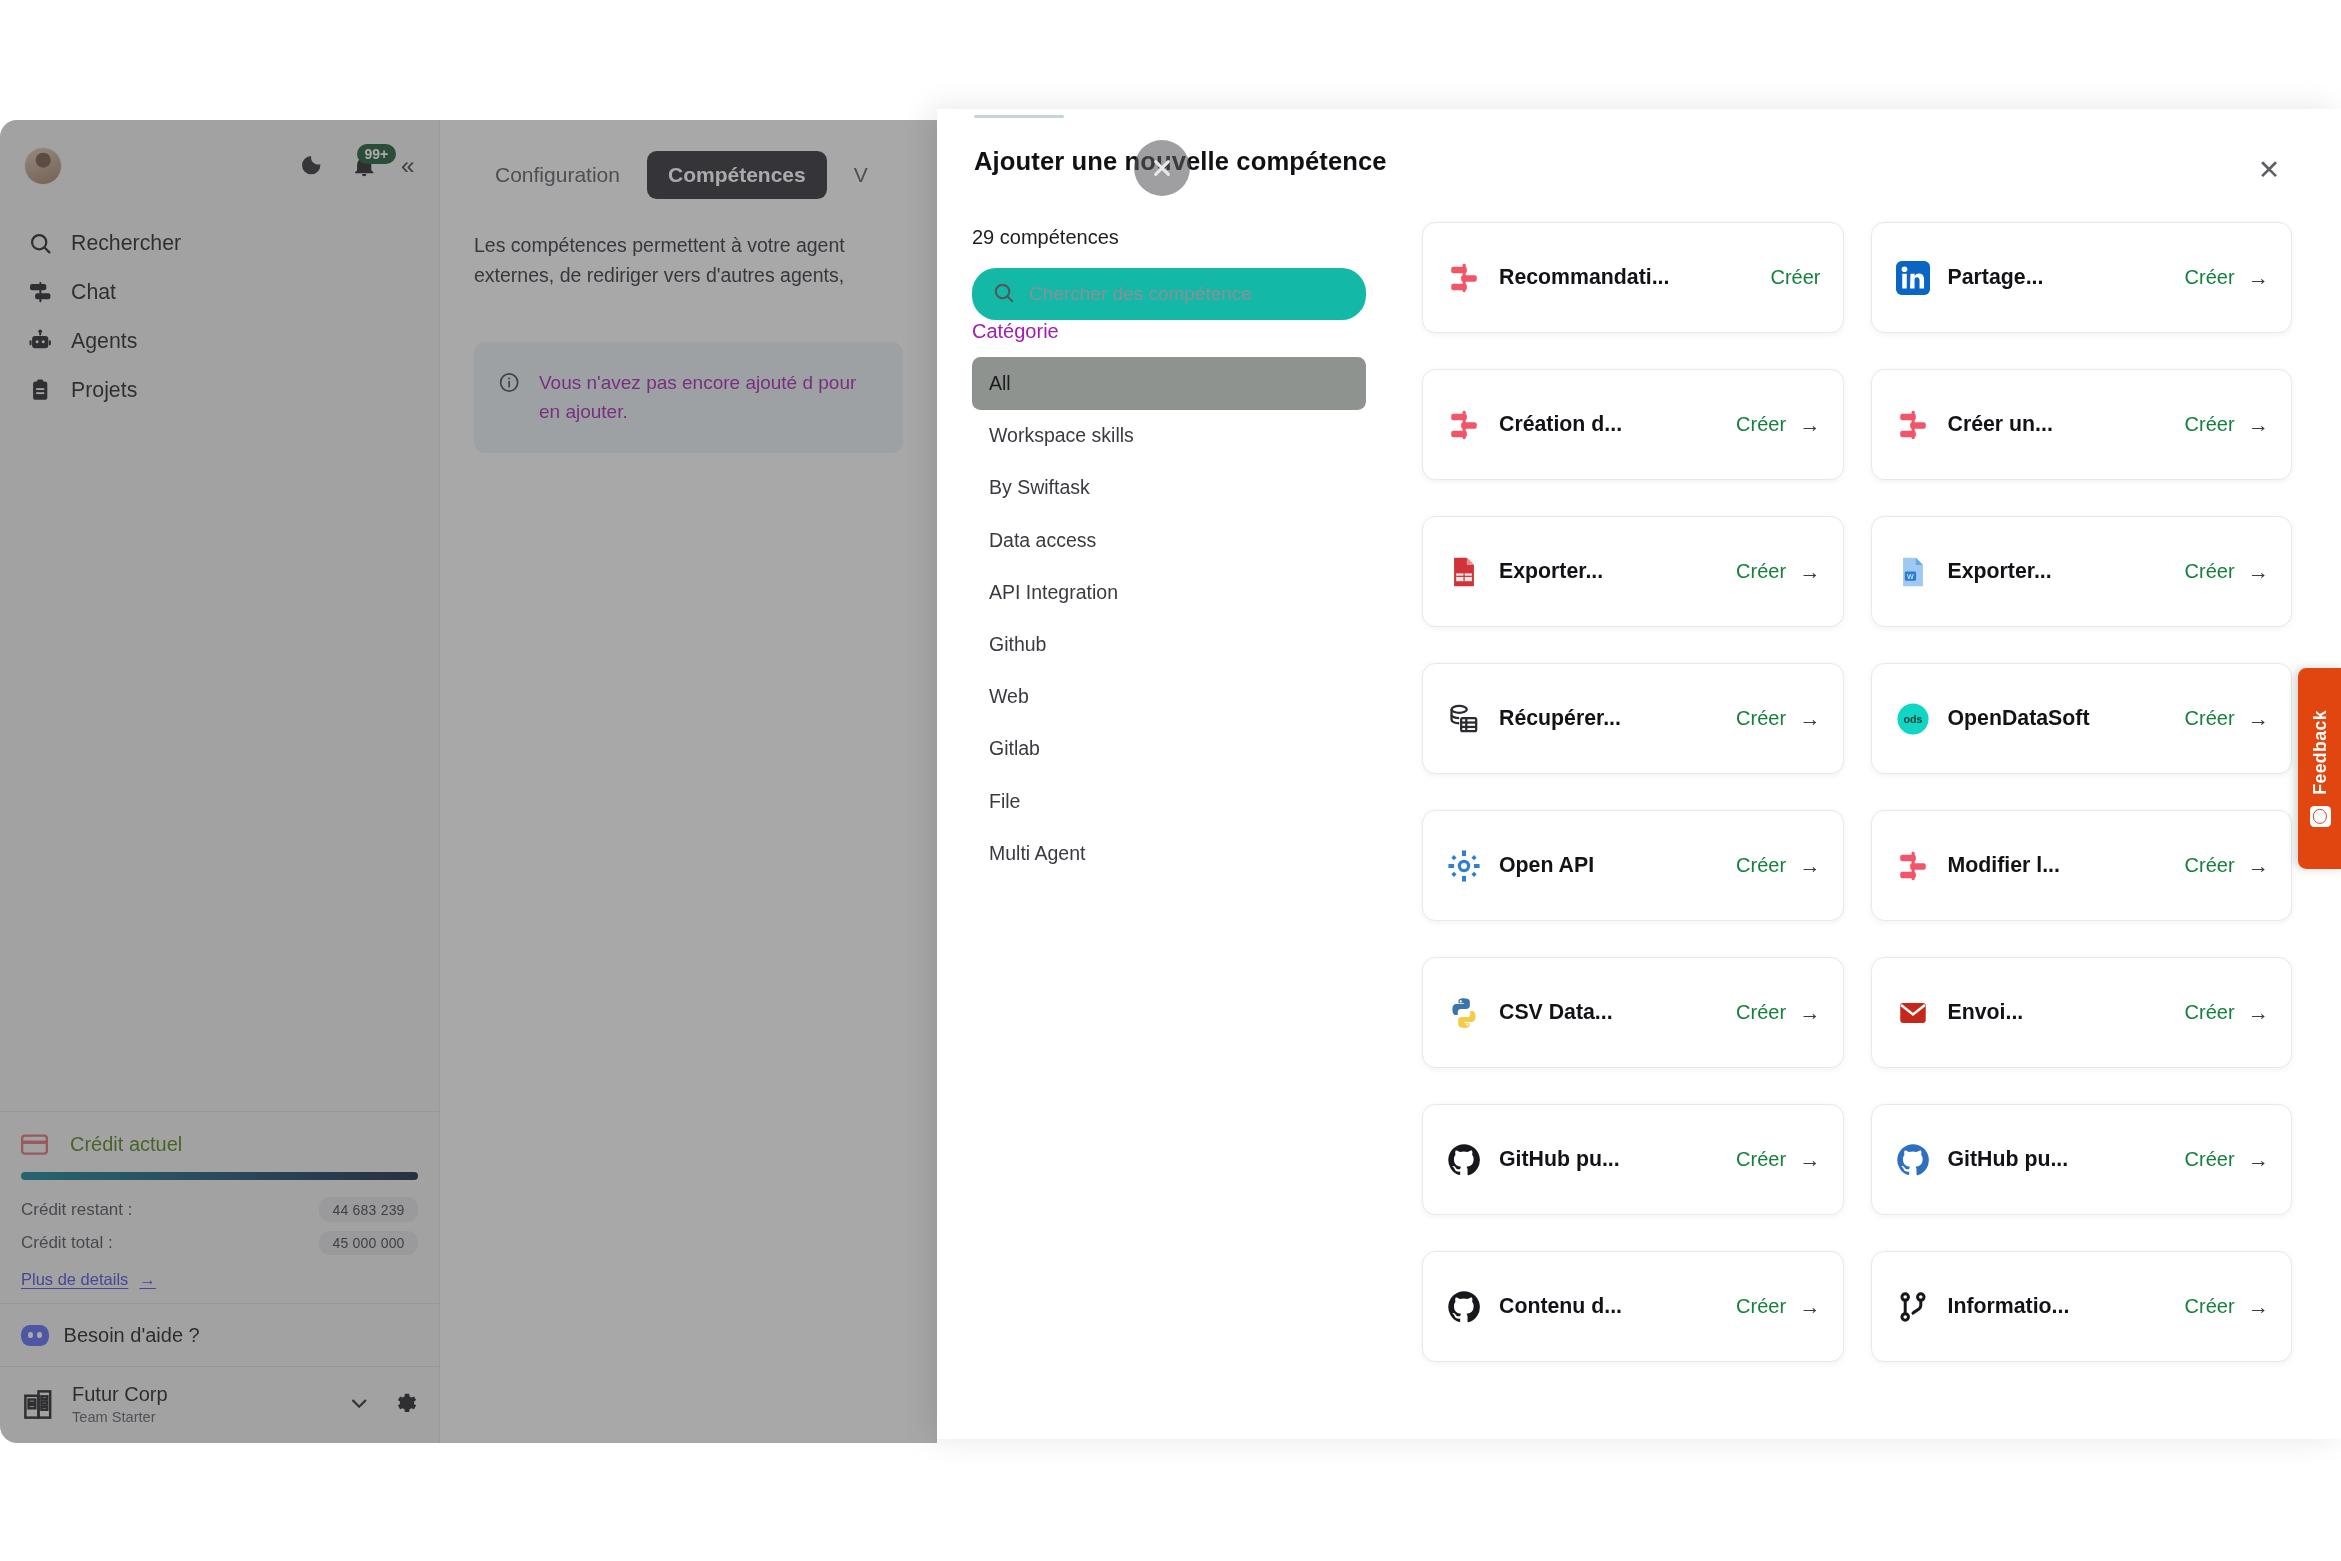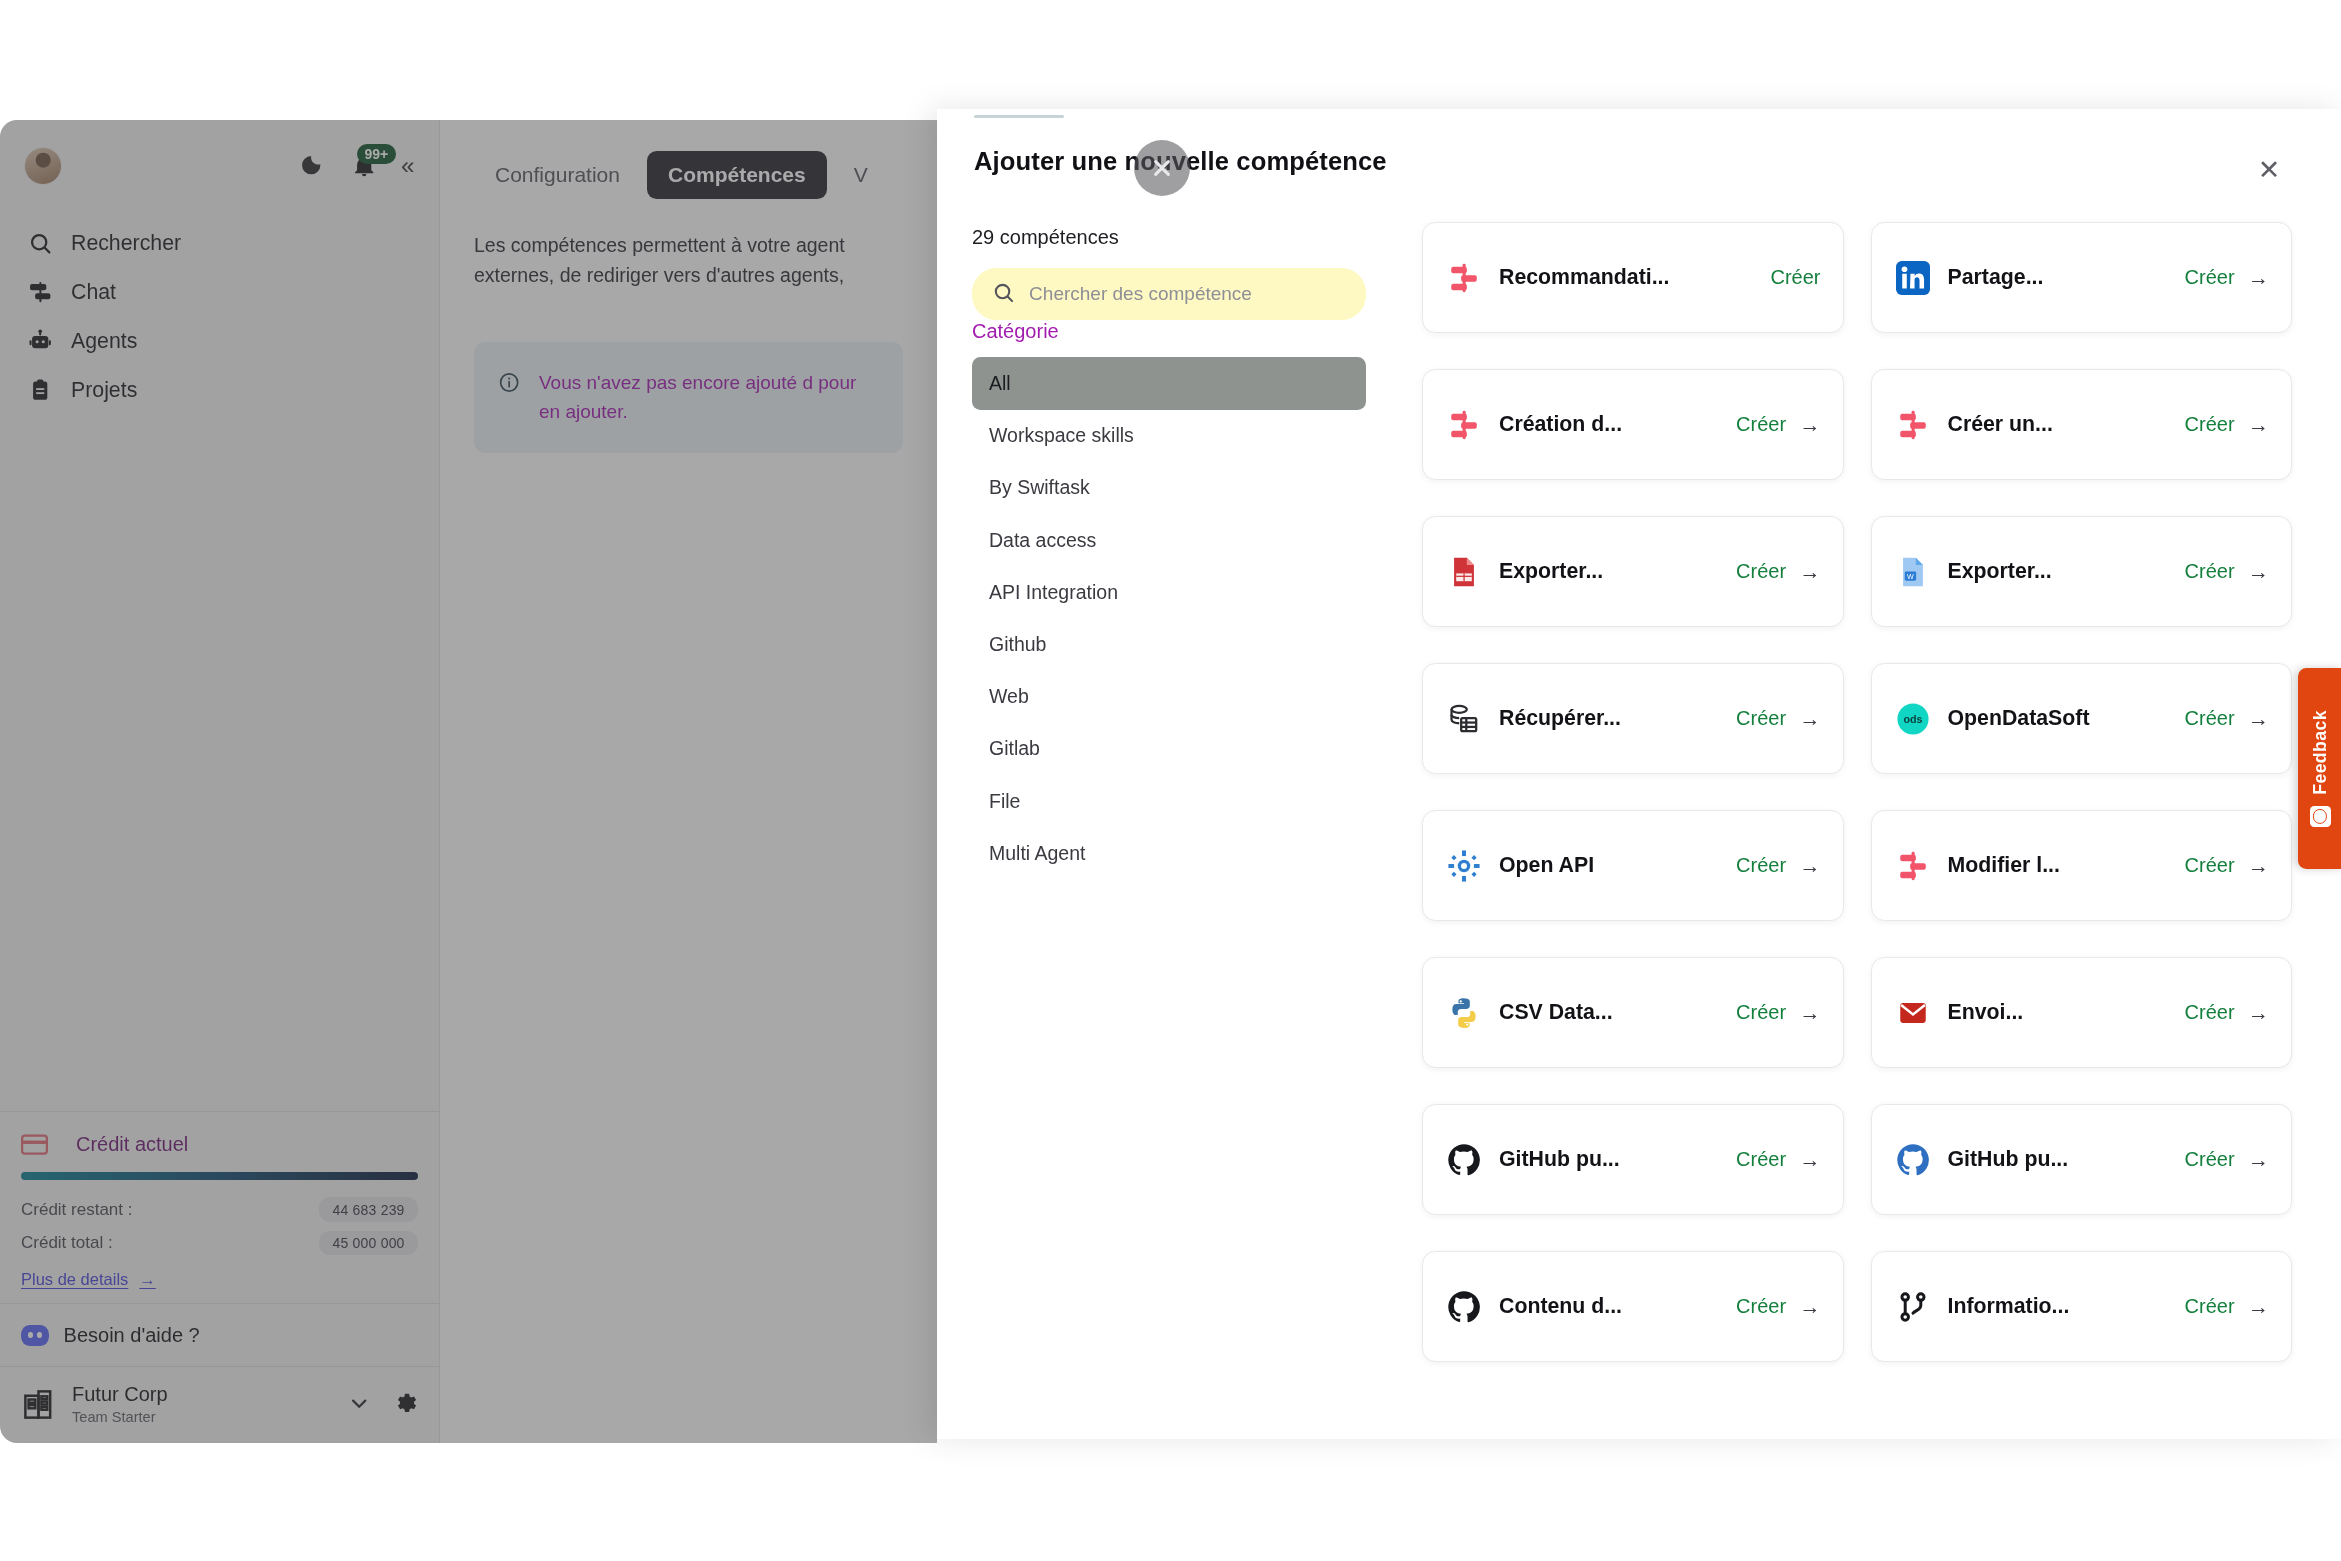--- a/index.html
+++ b/index.html
@@ -58,21 +58,21 @@
   .nav { margin-top: 34px; display: flex; flex-direction: column; }
   .nav-item {
     display: flex; align-items: center; gap: 17px;
     padding: 11px 27px; color: #1d1d20; font-size: 21.3px;
   }
   .nav-ico { width: 27px; height: 27px; display: flex; align-items: center; justify-content: center; flex: 0 0 27px; }
 
   .sb-spacer { flex: 1; }
 
   .credit-box { border-top: 0.6px solid #dcdcdf; padding: 21px 21px 14.6px 21px; }
-  .credit-head { display: flex; align-items: center; gap: 28px; font-size: 20px; color: #701a75; margin-bottom: 16px; }
+  .credit-head { display: flex; align-items: center; gap: 22px; font-size: 20px; color: #4d7c0f; margin-bottom: 16px; }
   .credit-bar { height: 8px; border-radius: 4.9px; background: linear-gradient(90deg,#0d7f93 0%, #15486c 55%, #101f3c 100%); margin-bottom: 17px; }
   .credit-row { display: flex; align-items: center; justify-content: space-between; margin-bottom: 8.5px; }
   .credit-label { font-size: 17px; color: #4b4b52; }
   .credit-val { font-size: 14px; color: #3b3b42; background: #e2e2e6; border-radius: 11px; padding: 4.3px 13.4px; letter-spacing: 0.2px; }
   .more-details { display: flex; align-items: center; gap: 11px; font-size: 16.5px; color: #4a46d6; margin-top: 14.6px; text-decoration: underline; text-underline-offset: 3px; }
 
   .help-box { border-top: 0.6px solid #dcdcdf; padding: 19.5px 21px; display: flex; align-items: center; gap: 14.6px; font-size: 20px; color: #17171a; }
   .discord { width: 28px; height: 21px; background: #5865f2; border-radius: 8.5px/9.8px; position: relative; flex: 0 0 auto; }
   .discord::before, .discord::after { content:""; position:absolute; top:6.7px; width:4.9px; height:6.7px; border-radius:50%; background:#fff; }
   .discord::before { left: 6.7px; } .discord::after { right: 6.7px; }
@@ -125,21 +125,21 @@
   .cursor-dot::before { transform: translate(-50%,-50%) rotate(45deg); }
   .cursor-dot::after  { transform: translate(-50%,-50%) rotate(-45deg); }
 
   .modal-body { position: absolute; left: 0; top: 91px; right: 0; bottom: 0; display: flex; }
 
   
   .filter-panel { width: 464px; flex: 0 0 464px; padding: 25.6px 35px 0 35px; }
   .count { font-size: 20px; color: #1d1d22; margin-bottom: 19.5px; }
   .search-wrap {
     display: flex; align-items: center; gap: 14.6px;
-    background: #fef9c3; border-radius: 24.4px; padding: 13.4px 19.5px;
+    background: #14b8a6; border-radius: 24.4px; padding: 13.4px 19.5px;
   }
   .search-input {
     border: 0; background: transparent; outline: none; flex: 1;
     font-size: 19px; color: #2a2a30; font-family: inherit;
   }
   .search-input::placeholder { color: #8e8e96; }
   .cat-title { font-size: 20px; font-weight: 400; color: #a21caf; }
   .cat-list { margin-top: 14.6px; display: flex; flex-direction: column; }
   .cat-item {
     font-size: 19.5px; color: #3a3a41; padding: 14.6px 17px; border-radius: 8.5px;

